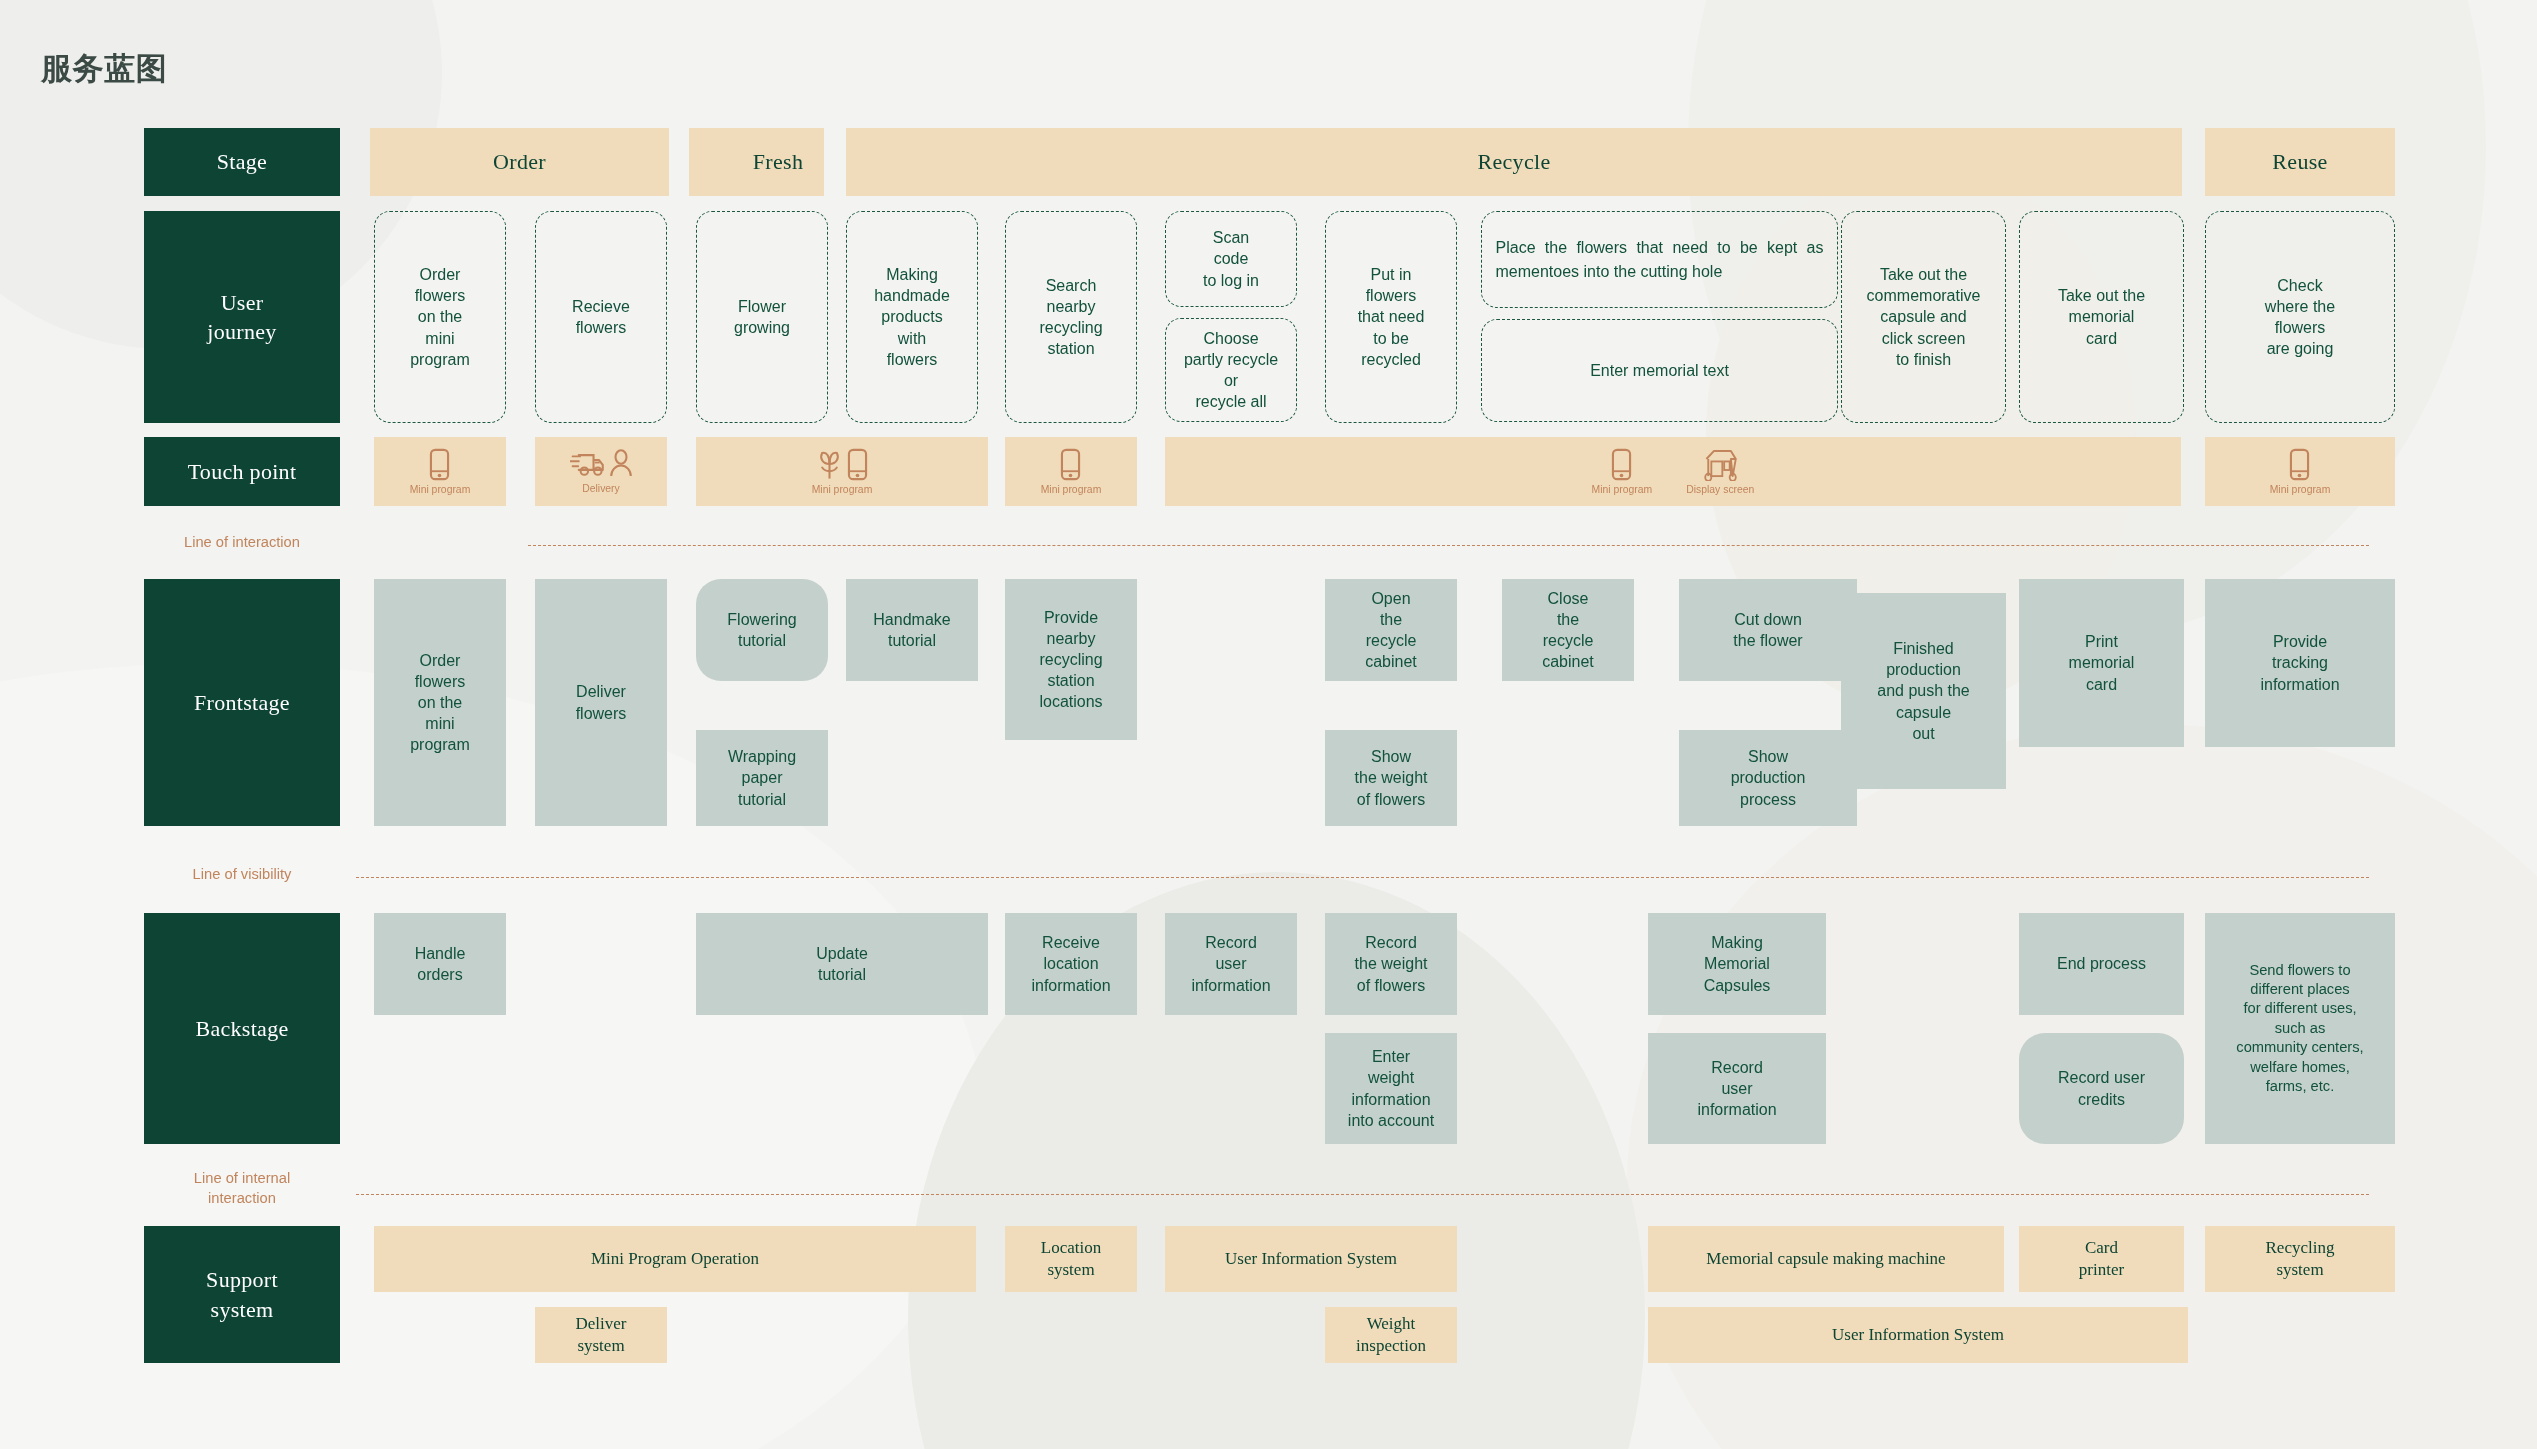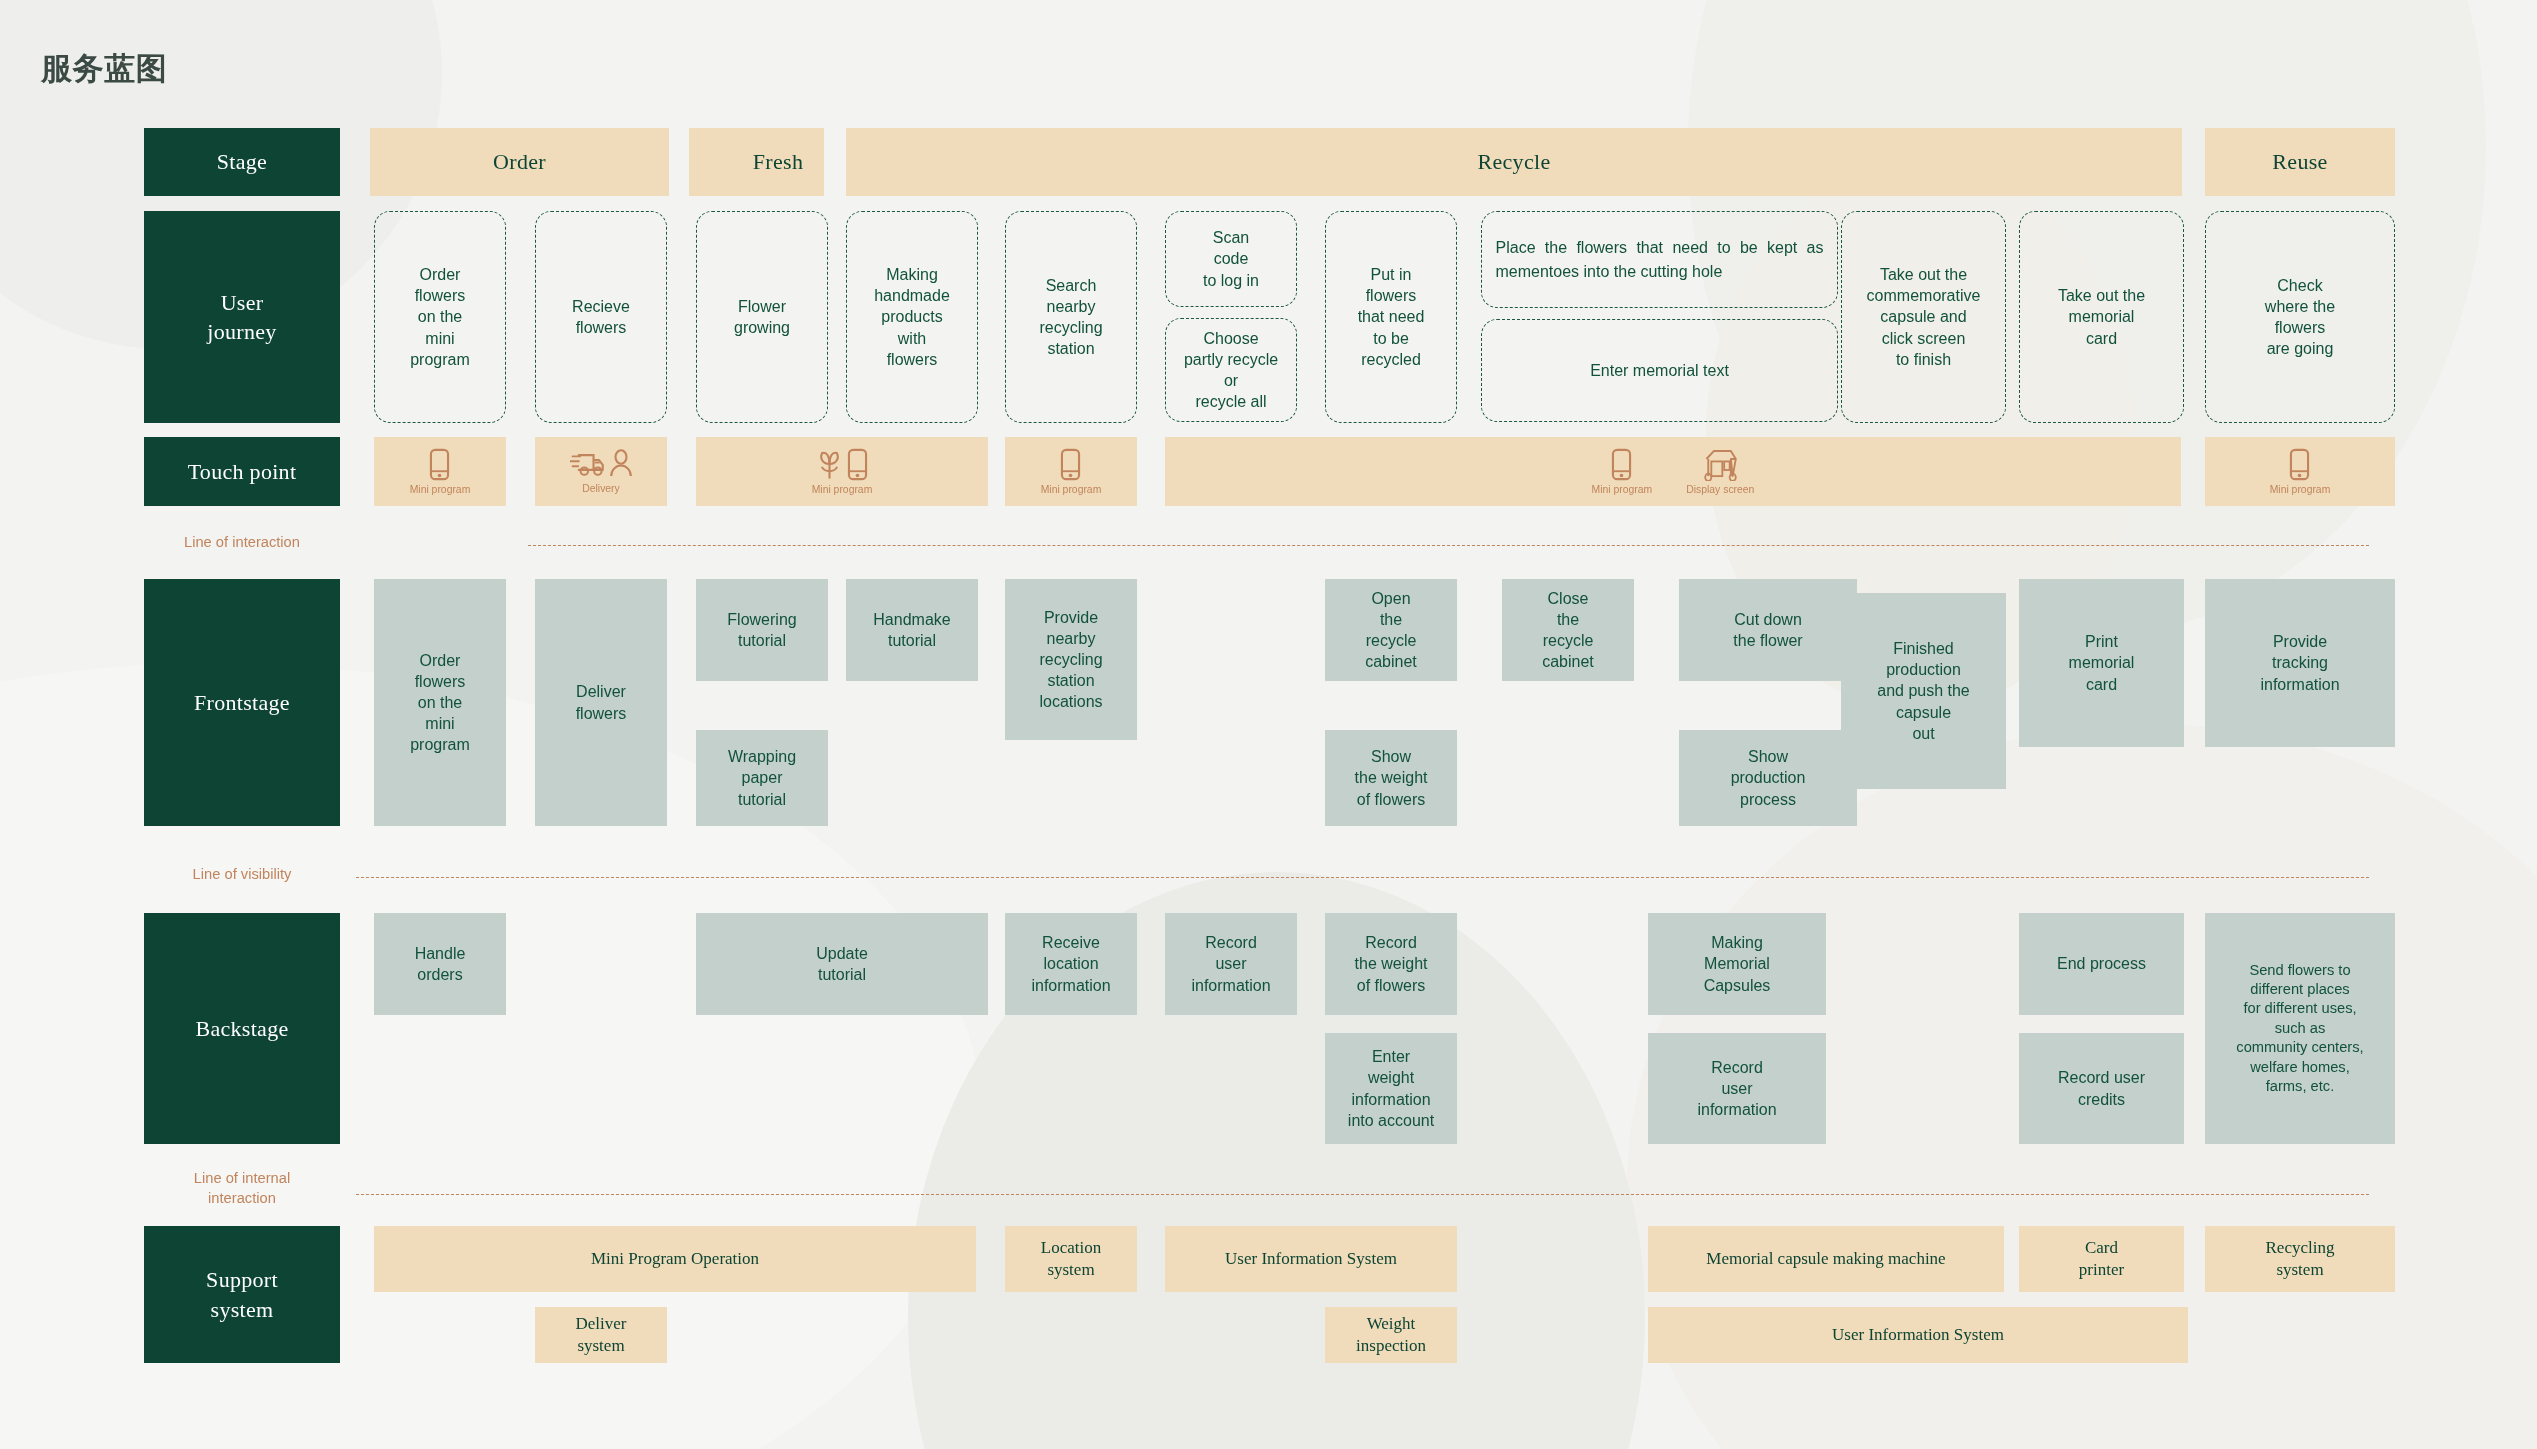--- a/index.html
+++ b/index.html
@@ -263,21 +263,21 @@
   <div class="seplabel" style="left:144px;top:533px;width:196px;">Line of interaction</div>
   <div class="sepline" style="left:528px;top:545px;width:1841px;"></div>
 
   <div class="cell stageblk" style="left:374px;top:579px;width:132px;height:247px;white-space:pre-line;">Order
 flowers
 on the
 mini
 program</div>
   <div class="cell stageblk" style="left:535px;top:579px;width:132px;height:247px;white-space:pre-line;">Deliver
 flowers</div>
-  <div class="cell stageblk" style="left:696px;top:579px;width:132px;height:102px;white-space:pre-line;">Flowering
+  <div class="cell stageblk" style="left:696px;top:579px;width:132px;height:102px;white-space:pre-line;border-radius:25px;">Flowering
 tutorial</div>
   <div class="cell stageblk" style="left:696px;top:730px;width:132px;height:96px;white-space:pre-line;">Wrapping
 paper
 tutorial</div>
   <div class="cell stageblk" style="left:846px;top:579px;width:132px;height:102px;white-space:pre-line;">Handmake
 tutorial</div>
   <div class="cell stageblk" style="left:1005px;top:579px;width:132px;height:161px;white-space:pre-line;">Provide
 nearby
 recycling
 station
@@ -330,21 +330,21 @@
 weight
 information
 into account</div>
   <div class="cell stageblk" style="left:1648px;top:913px;width:178px;height:102px;white-space:pre-line;">Making
 Memorial
 Capsules</div>
   <div class="cell stageblk" style="left:1648px;top:1033px;width:178px;height:111px;white-space:pre-line;">Record
 user
 information</div>
   <div class="cell stageblk" style="left:2019px;top:913px;width:165px;height:102px;white-space:pre-line;">End process</div>
-  <div class="cell stageblk" style="left:2019px;top:1033px;width:165px;height:111px;white-space:pre-line;">Record user
+  <div class="cell stageblk" style="left:2019px;top:1033px;width:165px;height:111px;white-space:pre-line;border-radius:26px;">Record user
 credits</div>
   <div class="cell stageblk sm" style="left:2205px;top:913px;width:190px;height:231px;white-space:pre-line;">Send flowers to
 different places
 for different uses,
 such as
 community centers,
 welfare homes,
 farms, etc.</div>
 
   <div class="seplabel" style="left:144px;top:1169px;width:196px;white-space:pre-line;">Line of internal

